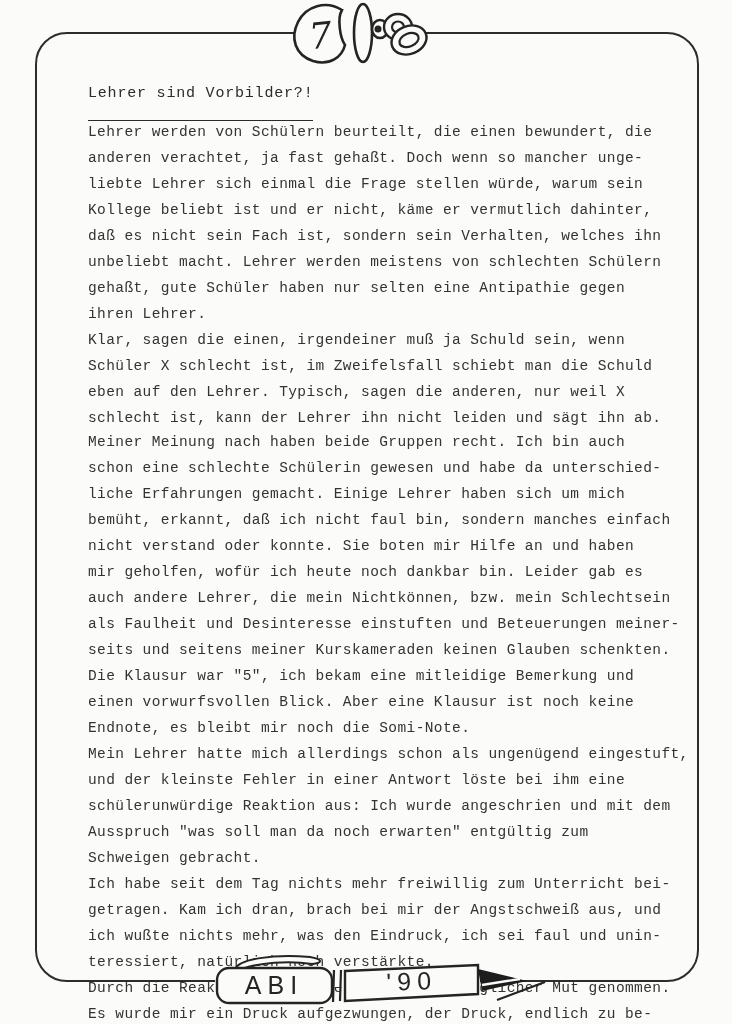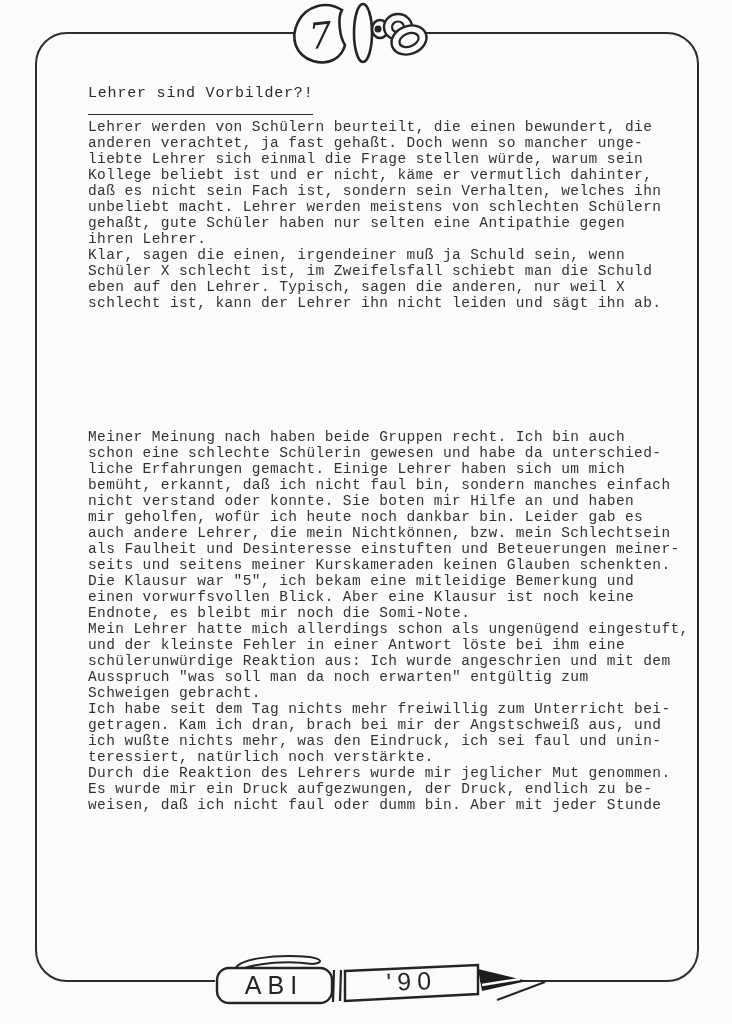--- a/index.html
+++ b/index.html
@@ -19,29 +19,29 @@
     border-radius:32px;
     background:transparent;
   }
   .title{
     position:absolute;
     left:88px;top:85px;
     font-size:15px;
     letter-spacing:0.8px;
     color:#2b2b2b;
     border-bottom:1.6px solid #2b2b2b;
-    padding-bottom:12px;
+    padding-bottom:18px;
     white-space:pre;
     text-align:right;
   }
   .para{
     position:absolute;
     left:88px;
     font-size:14.5px;
-    line-height:16px;
+    line-height:26px;
     letter-spacing:0.4px;
     white-space:pre;
     color:#333;
   }
   .para-1{top:119px;}
   .para-2{top:429px;}
   .pacifier{
     position:absolute;
     left:280px;top:0;
     width:170px;height:70px;

